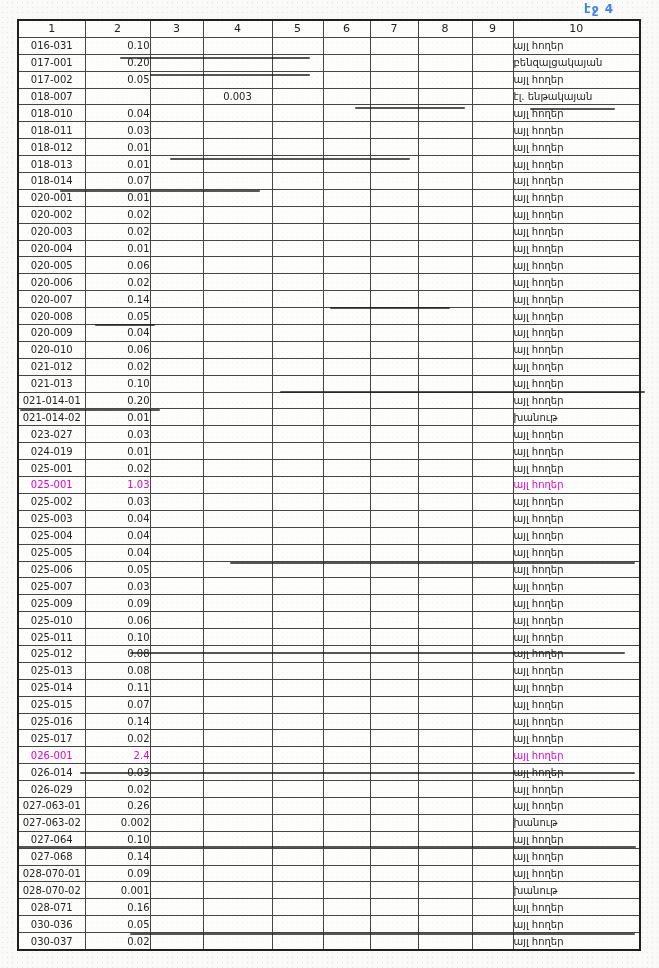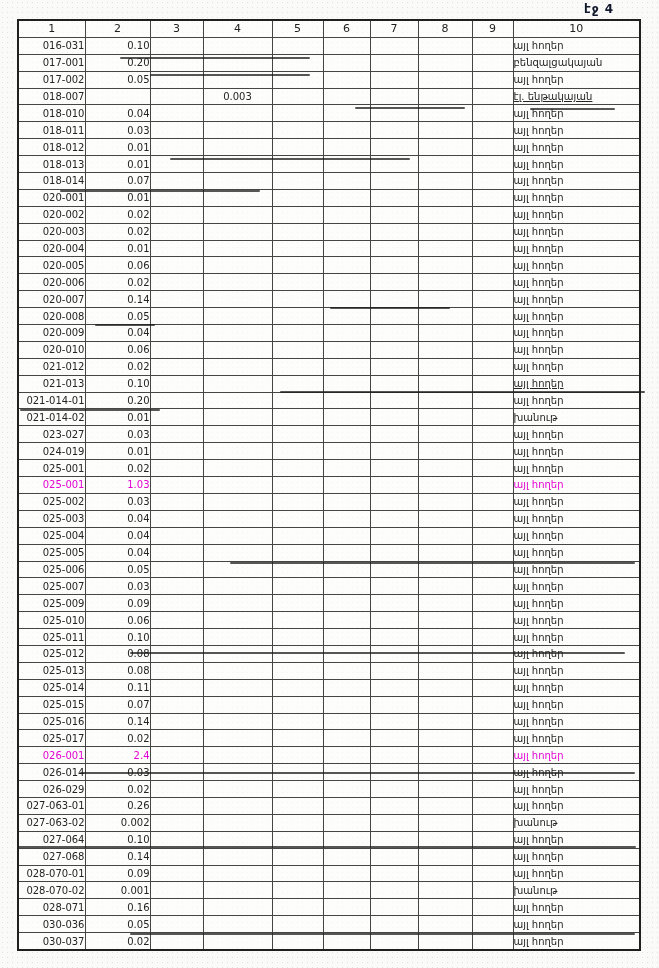--- a/index.html
+++ b/index.html
@@ -16,21 +16,21 @@
     background-image: radial-gradient(circle, rgba(170,170,170,0.30) 0.6px, transparent 1px);
     background-size: 5px 5px;
     overflow: hidden;
   }
   .page-label {
     position: absolute;
     top: 2px;
     left: 584px;
     font-size: 12px;
     font-weight: bold;
-    color: #0f172a;
+    color: #3b82f6;
     letter-spacing: 1px;
   }
   table.parcel-table {
     position: absolute;
     left: 17px;
     top: 19px;
     border-collapse: collapse;
     table-layout: fixed;
     width: 624px;
     background: rgba(255,255,255,0.55);
@@ -49,21 +49,21 @@
   th.col-header {
     font-size: 11px;
     font-weight: normal;
     text-align: center;
     color: #222;
     height: 15px;
     border-bottom: 1.5px solid #2a2a2a;
   }
   td.code-cell {
     font-size: 10px;
-    text-align: right;
+    text-align: center;
     padding-left: 3px;
     color: #242424;
   }
   td.area-cell {
     font-size: 10px;
     text-align: right;
     color: #242424;
   }
   td.mid-cell {
     font-size: 10px;
@@ -73,21 +73,20 @@
   td.use-cell {
     font-size: 10px;
     text-align: left;
     padding-left: 4px;
     color: #242424;
   }
   tr.hl td, tr.hl td.code-cell, tr.hl td.area-cell, tr.hl td.use-cell {
     color: #e204d2;
   }
   td.u-line {
-    text-decoration: underline;
   }
   .artifact {
     position: absolute;
     background: rgba(30,30,30,0.75);
     border-radius: 1px;
     pointer-events: none;
   }
 </style>
 </head>
 <body>

